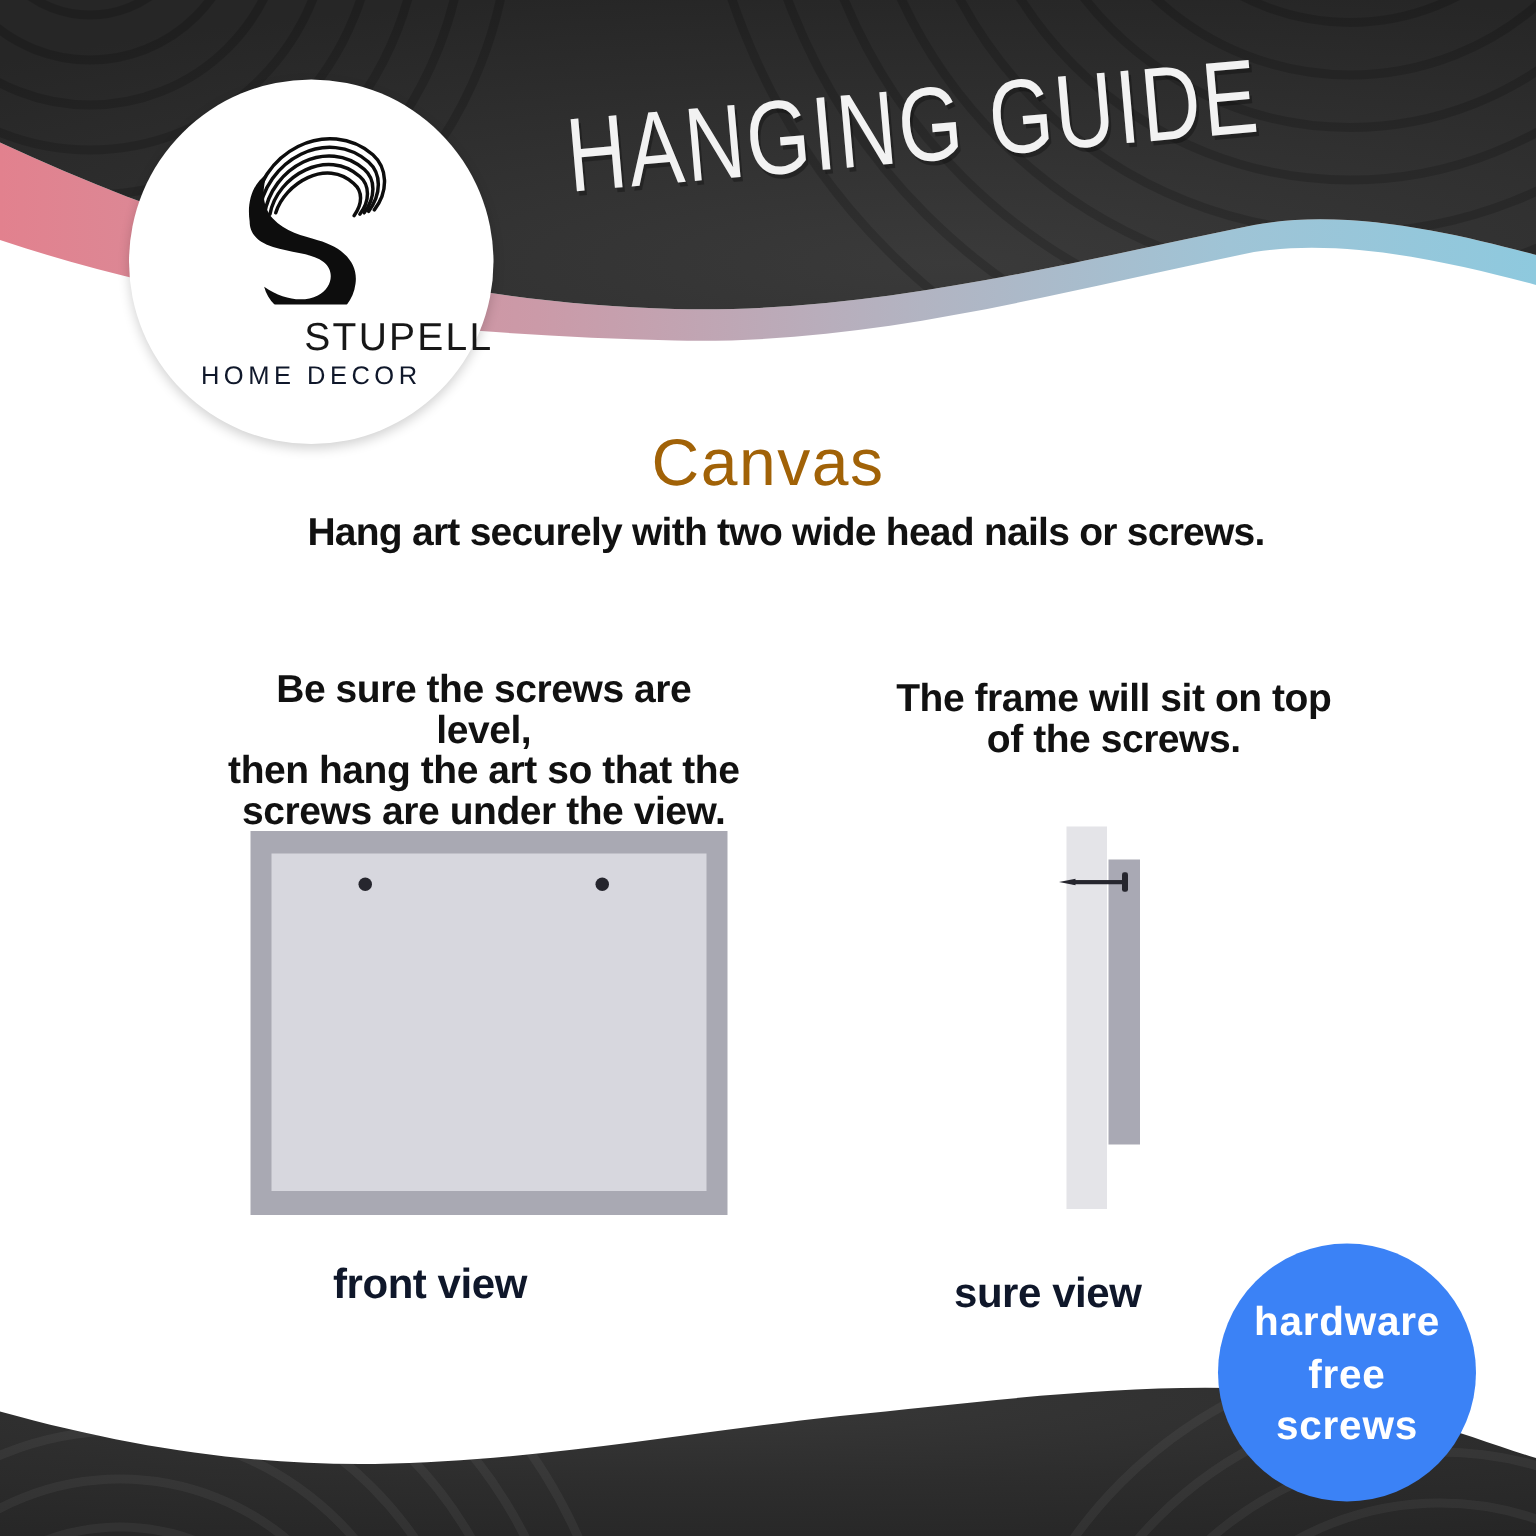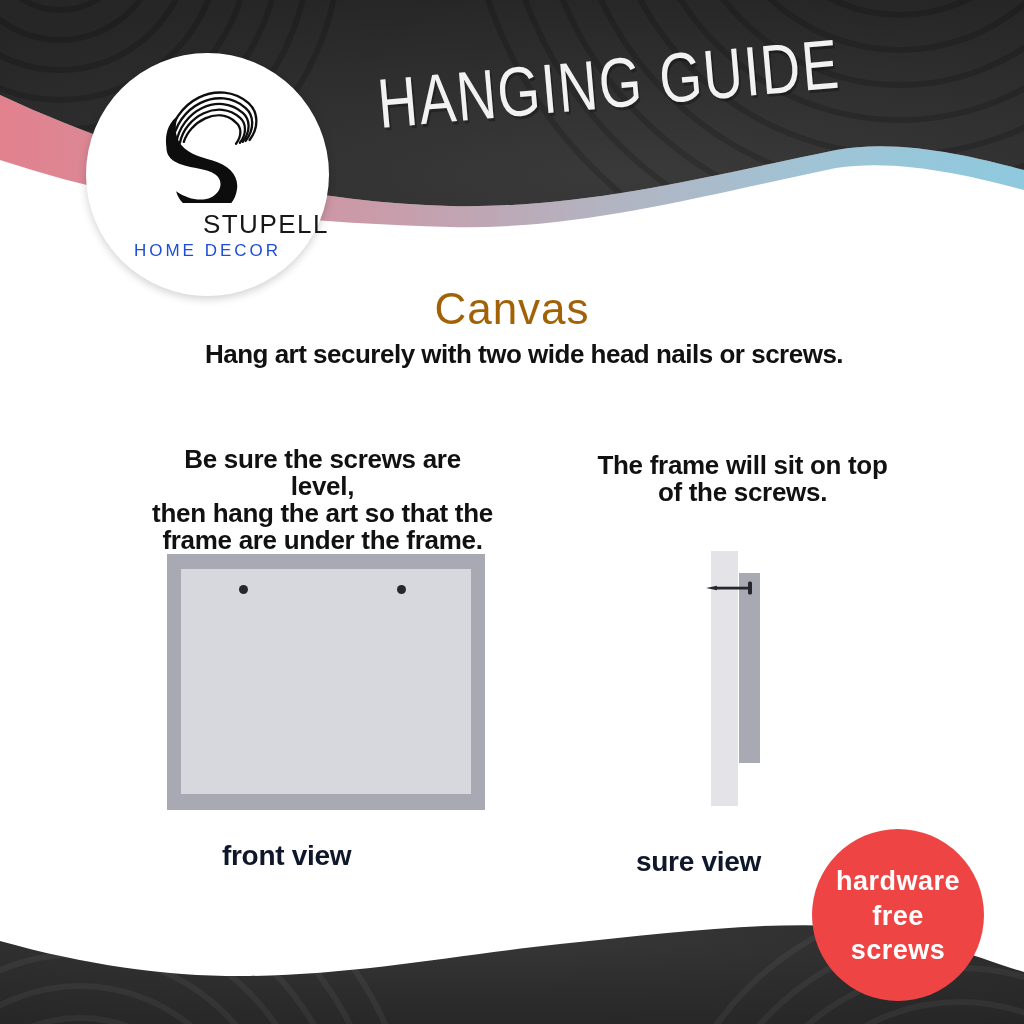--- a/index.html
+++ b/index.html
@@ -21,21 +21,21 @@
     position:absolute;left:86px;top:53px;width:243px;height:243px;border-radius:50%;
     background:#ffffff;z-index:3;box-shadow:0 3px 8px rgba(0,0,0,0.18);
   }
   .logo-swirl{position:absolute;left:64px;top:20px;}
   .brand-name{
     position:absolute;left:0;width:243px;top:156px;text-align:right;
     font-size:26px;letter-spacing:1.5px;color:#171717;font-weight:400;
   }
   .brand-tagline{
     position:absolute;left:0;width:243px;top:188px;text-align:center;
-    font-size:17px;letter-spacing:3px;color:#1d4ed8;font-weight:400;
+    font-size:17px;letter-spacing:3px;color:#0f172a;font-weight:400;
   }
 
   
   .product-title{
     position:absolute;left:0;top:240px;width:1024px;text-align:center;
     font-size:44px;font-weight:400;letter-spacing:1px;color:#a16207;z-index:2;margin-top:44px;
   }
   .subtitle{
     position:absolute;left:12px;top:339px;width:1024px;text-align:center;
     font-size:26px;font-weight:700;letter-spacing:-0.5px;color:#111;z-index:2;
@@ -73,21 +73,21 @@
   }
   .frame-bar{
     position:absolute;left:739px;top:573px;width:21px;height:190px;background:#a9a9b4;z-index:2;
   }
   .nail{position:absolute;left:704px;top:580px;z-index:3;}
 
   
   .footer-svg{position:absolute;left:0;top:900px;z-index:4;}
   .badge{
     position:absolute;left:812px;top:829px;width:172px;height:172px;border-radius:50%;
-    background:#ef4444;z-index:6;text-align:center;color:#ffffff;
+    background:#3b82f6;z-index:6;text-align:center;color:#ffffff;
   }
   .badge-line{font-size:27px;line-height:34.5px;font-weight:700;letter-spacing:0.5px;}
   .badge-inner{padding-top:35px;}
 </style>
 </head>
 <body>
 
 <div class="page">
 
   <svg class="header-svg" width="1024" height="240" viewBox="0 0 1024 240">
@@ -155,21 +155,21 @@
     <div class="brand-name">STUPELL</div>
     <div class="brand-tagline">HOME DECOR</div>
   </div>
 
   <div class="product-title">Canvas</div>
   <div class="subtitle">Hang art securely with two wide head nails or screws.</div>
 
   <div class="instructions front">
     <div>Be sure the screws are level,</div>
     <div>then hang the art so that the</div>
-    <div>frame are under the frame.</div>
+    <div>screws are under the view.</div>
   </div>
   <div class="instructions side">
     <div>The frame will sit on top</div>
     <div>of the screws.</div>
   </div>
 
   <div class="front-figure">
     <div class="front-face"></div>
     <div class="screw-dot left"></div>
     <div class="screw-dot right"></div>

